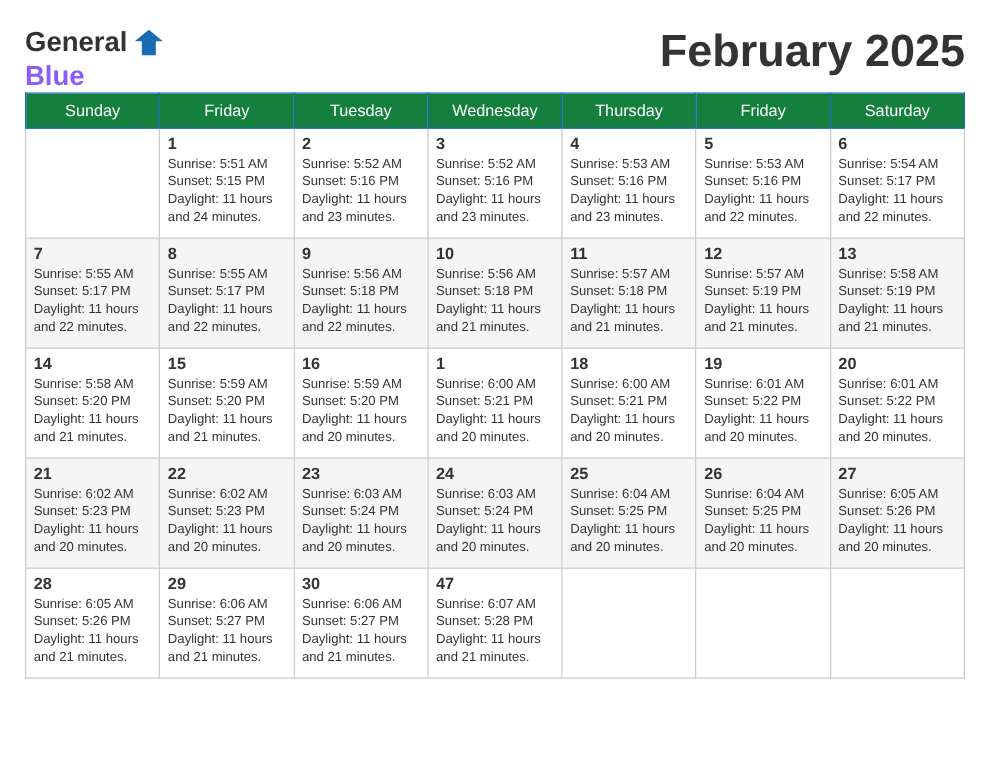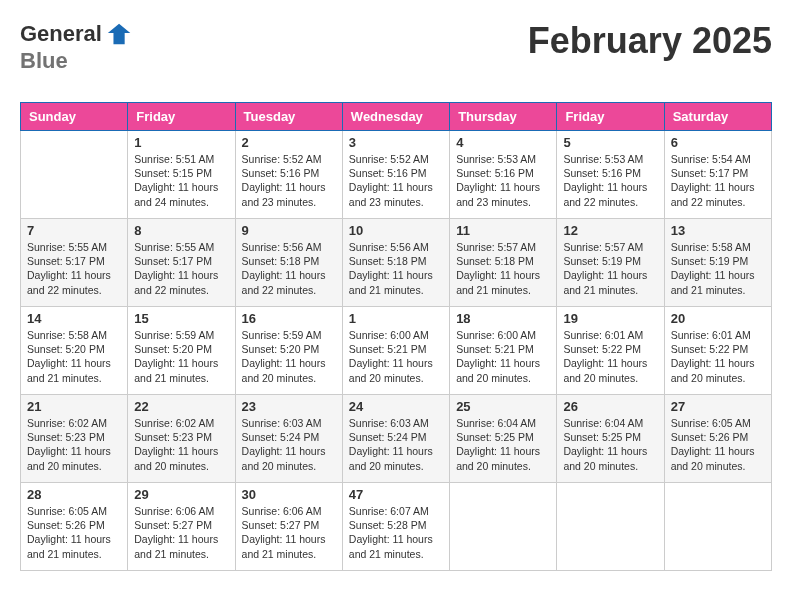--- a/index.html
+++ b/index.html
@@ -7,21 +7,21 @@
       font-family: Arial, sans-serif;
       background: #fff;
       width: 792px;
       min-height: 612px;
       padding: 20px;
     }
     .header {
       display: flex;
       justify-content: space-between;
       align-items: flex-start;
-      margin-bottom: 28px;
+      margin-bottom: 0;
     }
     .logo {
       display: flex;
       flex-direction: column;
       align-items: flex-start;
     }
     .logo-text {
       display: flex;
       align-items: center;
       gap: 2px;
@@ -42,26 +42,26 @@
     .location {
       font-size: 16px;
       color: #333;
     }
     .calendar {
       width: 100%;
       border-collapse: collapse;
       border: 1px solid #ccc;
     }
     .calendar th {
-      background: #ec4899;
+      background: #15803d;
       color: #fff;
       font-size: 13px;
-      font-weight: bold;
+      font-weight: normal;
       padding: 6px 8px;
-      text-align: left;
+      text-align: center;
       border: 1px solid #1a6bb5;
     }
     .calendar td {
       vertical-align: top;
       padding: 4px 6px;
       border: 1px solid #ccc;
       width: 107px;
       height: 88px;
       font-size: 11px;
       color: #333;
@@ -91,21 +91,21 @@
 
 <div class="header">
   <div class="logo">
     <div class="logo-text">
       <span style="font-size:22px;font-weight:bold;color:#333;">General</span>
       <svg class="logo-icon" viewBox="0 0 30 30" xmlns="http://www.w3.org/2000/svg">
         <polygon points="14,4 26,14 20,14 20,26 8,26 8,14 2,14" fill="#1a6bb5"></polygon>
       </svg>
     </div>
     <div>
-      <span style="font-size:22px;font-weight:bold;color:#737373;margin-left:0;">Blue</span>
+      <span style="font-size:22px;font-weight:bold;color:#8b5cf6;margin-left:0;">Blue</span>
     </div>
   </div>
   <div class="title-block">
     <div class="month-title">February 2025</div>
   </div>
 </div>
 
 <table class="calendar">
   <thead>
     <tr>

